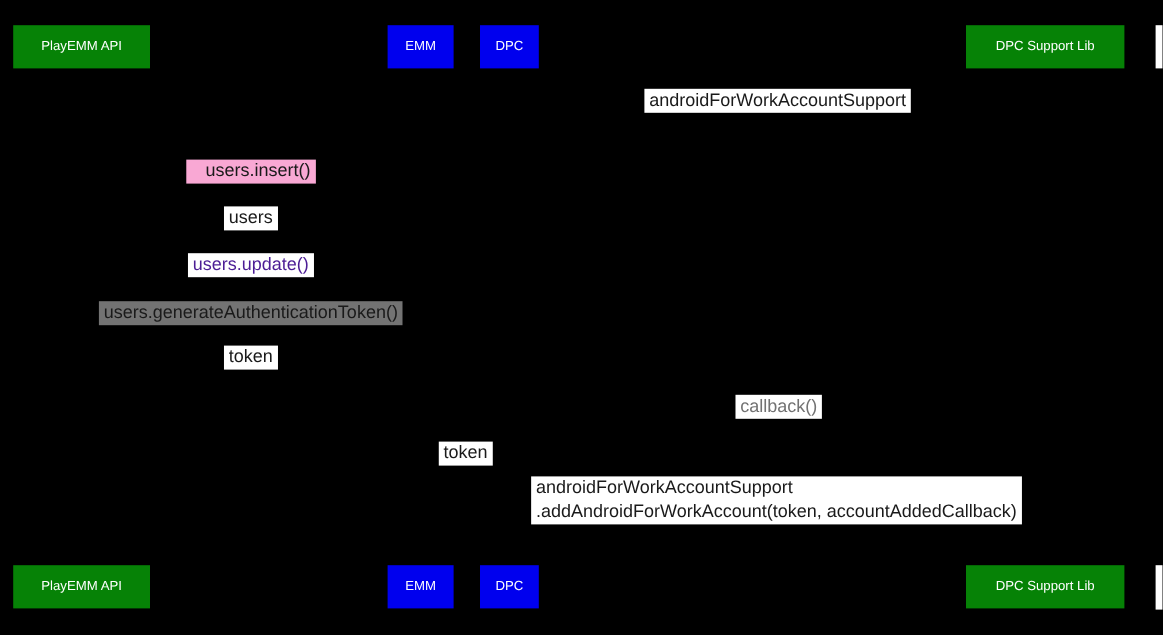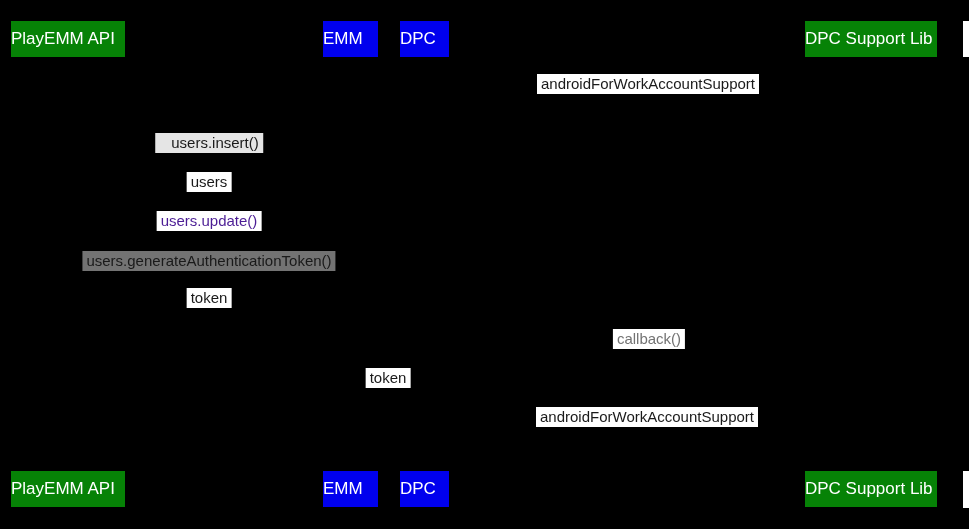--- a/index.html
+++ b/index.html
@@ -13,23 +13,23 @@
     height: 529px;
     background: #000000;
     overflow: hidden;
     font-family: "Liberation Sans", "DejaVu Sans", sans-serif;
   }
   .actor {
     position: absolute;
     height: 36px;
     display: flex;
     align-items: center;
-    justify-content: flex-start;
+    justify-content: center;
     color: #ffffff;
-    font-size: 17px;
+    font-size: 11px;
     white-space: nowrap;
   }
   .lifeline {
     position: absolute;
     top: 57px;
     height: 414px;
     width: 1px;
     background: #000000;
   }
   .msg {
@@ -69,21 +69,21 @@
         <span>DPC</span>
       </div>
       <div class="actor" style="left: 805px; top: 21px; width: 132px; height: 36px; background: rgb(6, 130, 6); color: rgb(255, 255, 255);">
         <span>DPC Support Lib</span>
       </div>
     </div>
   <div>
       <div class="msg" style="left: 648px; top: 84px; background: rgb(255, 255, 255); color: rgb(26, 26, 26);">
         <div>androidForWorkAccountSupport</div>
       </div>
-      <div class="msg" style="left: 209px; top: 143px; background: #e5e5e5; color: rgb(26, 26, 26); padding-left: 16px;">
+      <div class="msg" style="left: 209px; top: 143px; background: #f9a8d4; color: rgb(26, 26, 26); padding-left: 16px;">
         <div>users.insert()</div>
       </div>
       <div class="msg" style="left: 209px; top: 182px; background: rgb(255, 255, 255); color: rgb(26, 26, 26);">
         <div>users</div>
       </div>
       <div class="msg" style="left: 209px; top: 221px; background: rgb(255, 255, 255); color: #4c1d95;">
         <div>users.update()</div>
       </div>
       <div class="msg" style="left: 209px; top: 261px; background: #737373; color: rgb(26, 26, 26);">
         <div>users.generateAuthenticationToken()</div>
@@ -92,20 +92,21 @@
         <div>token</div>
       </div>
       <div class="msg" style="left: 649px; top: 339px; background: rgb(255, 255, 255); color: #737373;">
         <div>callback()</div>
       </div>
       <div class="msg" style="left: 388px; top: 378px; background: rgb(255, 255, 255); color: rgb(26, 26, 26);">
         <div>token</div>
       </div>
       <div class="msg" style="left: 647px; top: 417px; background: rgb(255, 255, 255); color: rgb(26, 26, 26);">
         <div>androidForWorkAccountSupport</div>
+        <div>.addAndroidForWorkAccount(token, accountAddedCallback)</div>
       </div>
     </div>
   <div>
       <div class="actor" style="left: 11px; top: 471px; width: 114px; height: 36px; background: rgb(6, 130, 6); color: rgb(255, 255, 255);">
         <span>PlayEMM API</span>
       </div>
       <div class="actor" style="left: 323px; top: 471px; width: 55px; height: 36px; background: rgb(0, 0, 238); color: rgb(255, 255, 255);">
         <span>EMM</span>
       </div>
       <div class="actor" style="left: 400px; top: 471px; width: 49px; height: 36px; background: rgb(0, 0, 238); color: rgb(255, 255, 255);">

